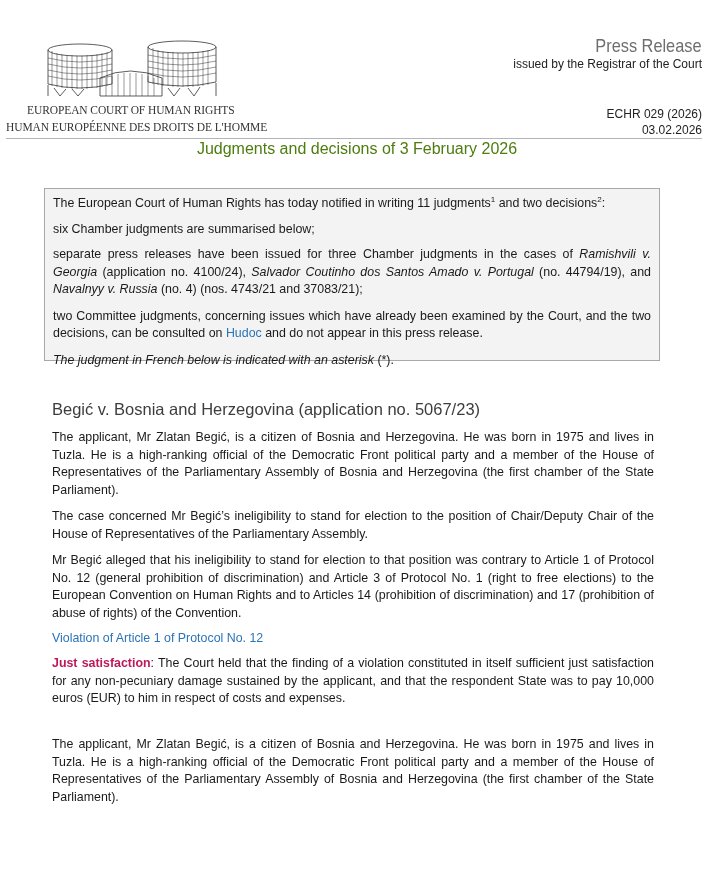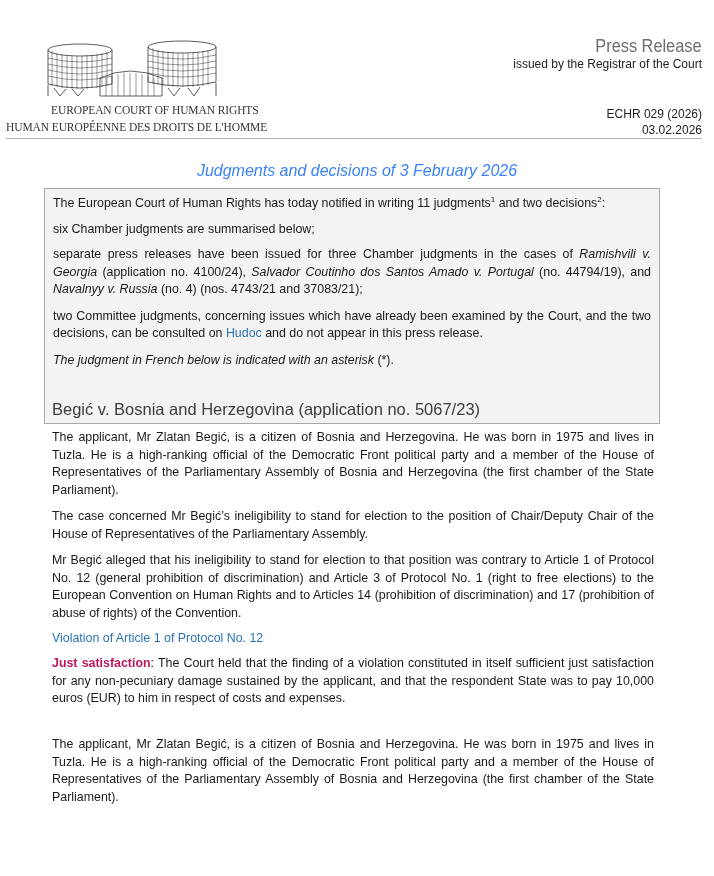--- a/index.html
+++ b/index.html
@@ -1,30 +1,30 @@
 <!DOCTYPE html>
 <html><head>
 <meta charset="utf-8">
 <style>
   html, body { margin: 0; padding: 0; background: #ffffff; }
   body { width: 714px; height: 876px; position: relative; overflow: hidden;
          font-family: "Liberation Sans", "DejaVu Sans", sans-serif; color: #1a1a1a; }
   .logo { position: absolute; left: 38px; top: 38px; width: 184px; height: 64px; }
   .court-en, .court-fr { position: absolute; font-family: "Liberation Serif", "DejaVu Serif", serif;
          font-size: 11.5px; color: #333; letter-spacing: -0.1px; white-space: nowrap; }
-  .court-en { left: 27px; top: 104px; margin-left: 24px; }
+  .court-en { left: 27px; top: 104px; }
   .court-fr { left: 6px; top: 121px; }
   .press-release { position: absolute; right: 12px; top: 35px; font-family: "Liberation Sans", sans-serif;
          font-size: 19px; color: #6e6e6e; transform: scaleX(0.86); transform-origin: right; }
   .issued-by { position: absolute; right: 12px; top: 57px; font-size: 12px; color: #222; }
   .ref { position: absolute; right: 12px; top: 106px; font-size: 12px; color: #222; text-align: right; line-height: 16px; }
   .header-rule { position: absolute; left: 6px; right: 12px; top: 138px; height: 1px; background: #b5b5b5; }
-  .doc-title { position: absolute; left: 0; right: 0; top: 162px; text-align: center;
-         font-size: 16px; color: #3b82f6; font-style: italic; }
-  .summary-box { position: absolute; left: 44px; top: 188px; width: 616px; height: 236px;
+  .doc-title { position: absolute; left: 0; right: 0; top: 140px; text-align: center;
+         font-size: 16px; color: #4d7c0f; }
+  .summary-box { position: absolute; left: 44px; top: 188px; width: 616px; height: 173px;
          background: #f3f3f3; border: 1px solid #a8a8a8; box-sizing: border-box; padding: 6px 8px 0 8px;
          font-size: 12.4px; line-height: 17.5px; }
   .summary-box p { margin: 0 0 9px 0; text-align: justify; }
   .summary-box p.tight { margin-bottom: 8px; }
   sup { font-size: 8px; vertical-align: 5px; line-height: 0; }
   a.link { color: #2a73b7; }
   .section { position: absolute; left: 52px; width: 602px; }
   .case-title { font-size: 16.5px; color: #3d3d3d; margin: 0 0 10px 0; font-weight: normal; }
   .section p { margin: 0 0 9px 0; font-size: 12.4px; line-height: 17.5px; text-align: justify; }
   .violation { color: #2a73b7; font-weight: normal; font-size: 12.4px; margin: 0 0 10px 0; }

